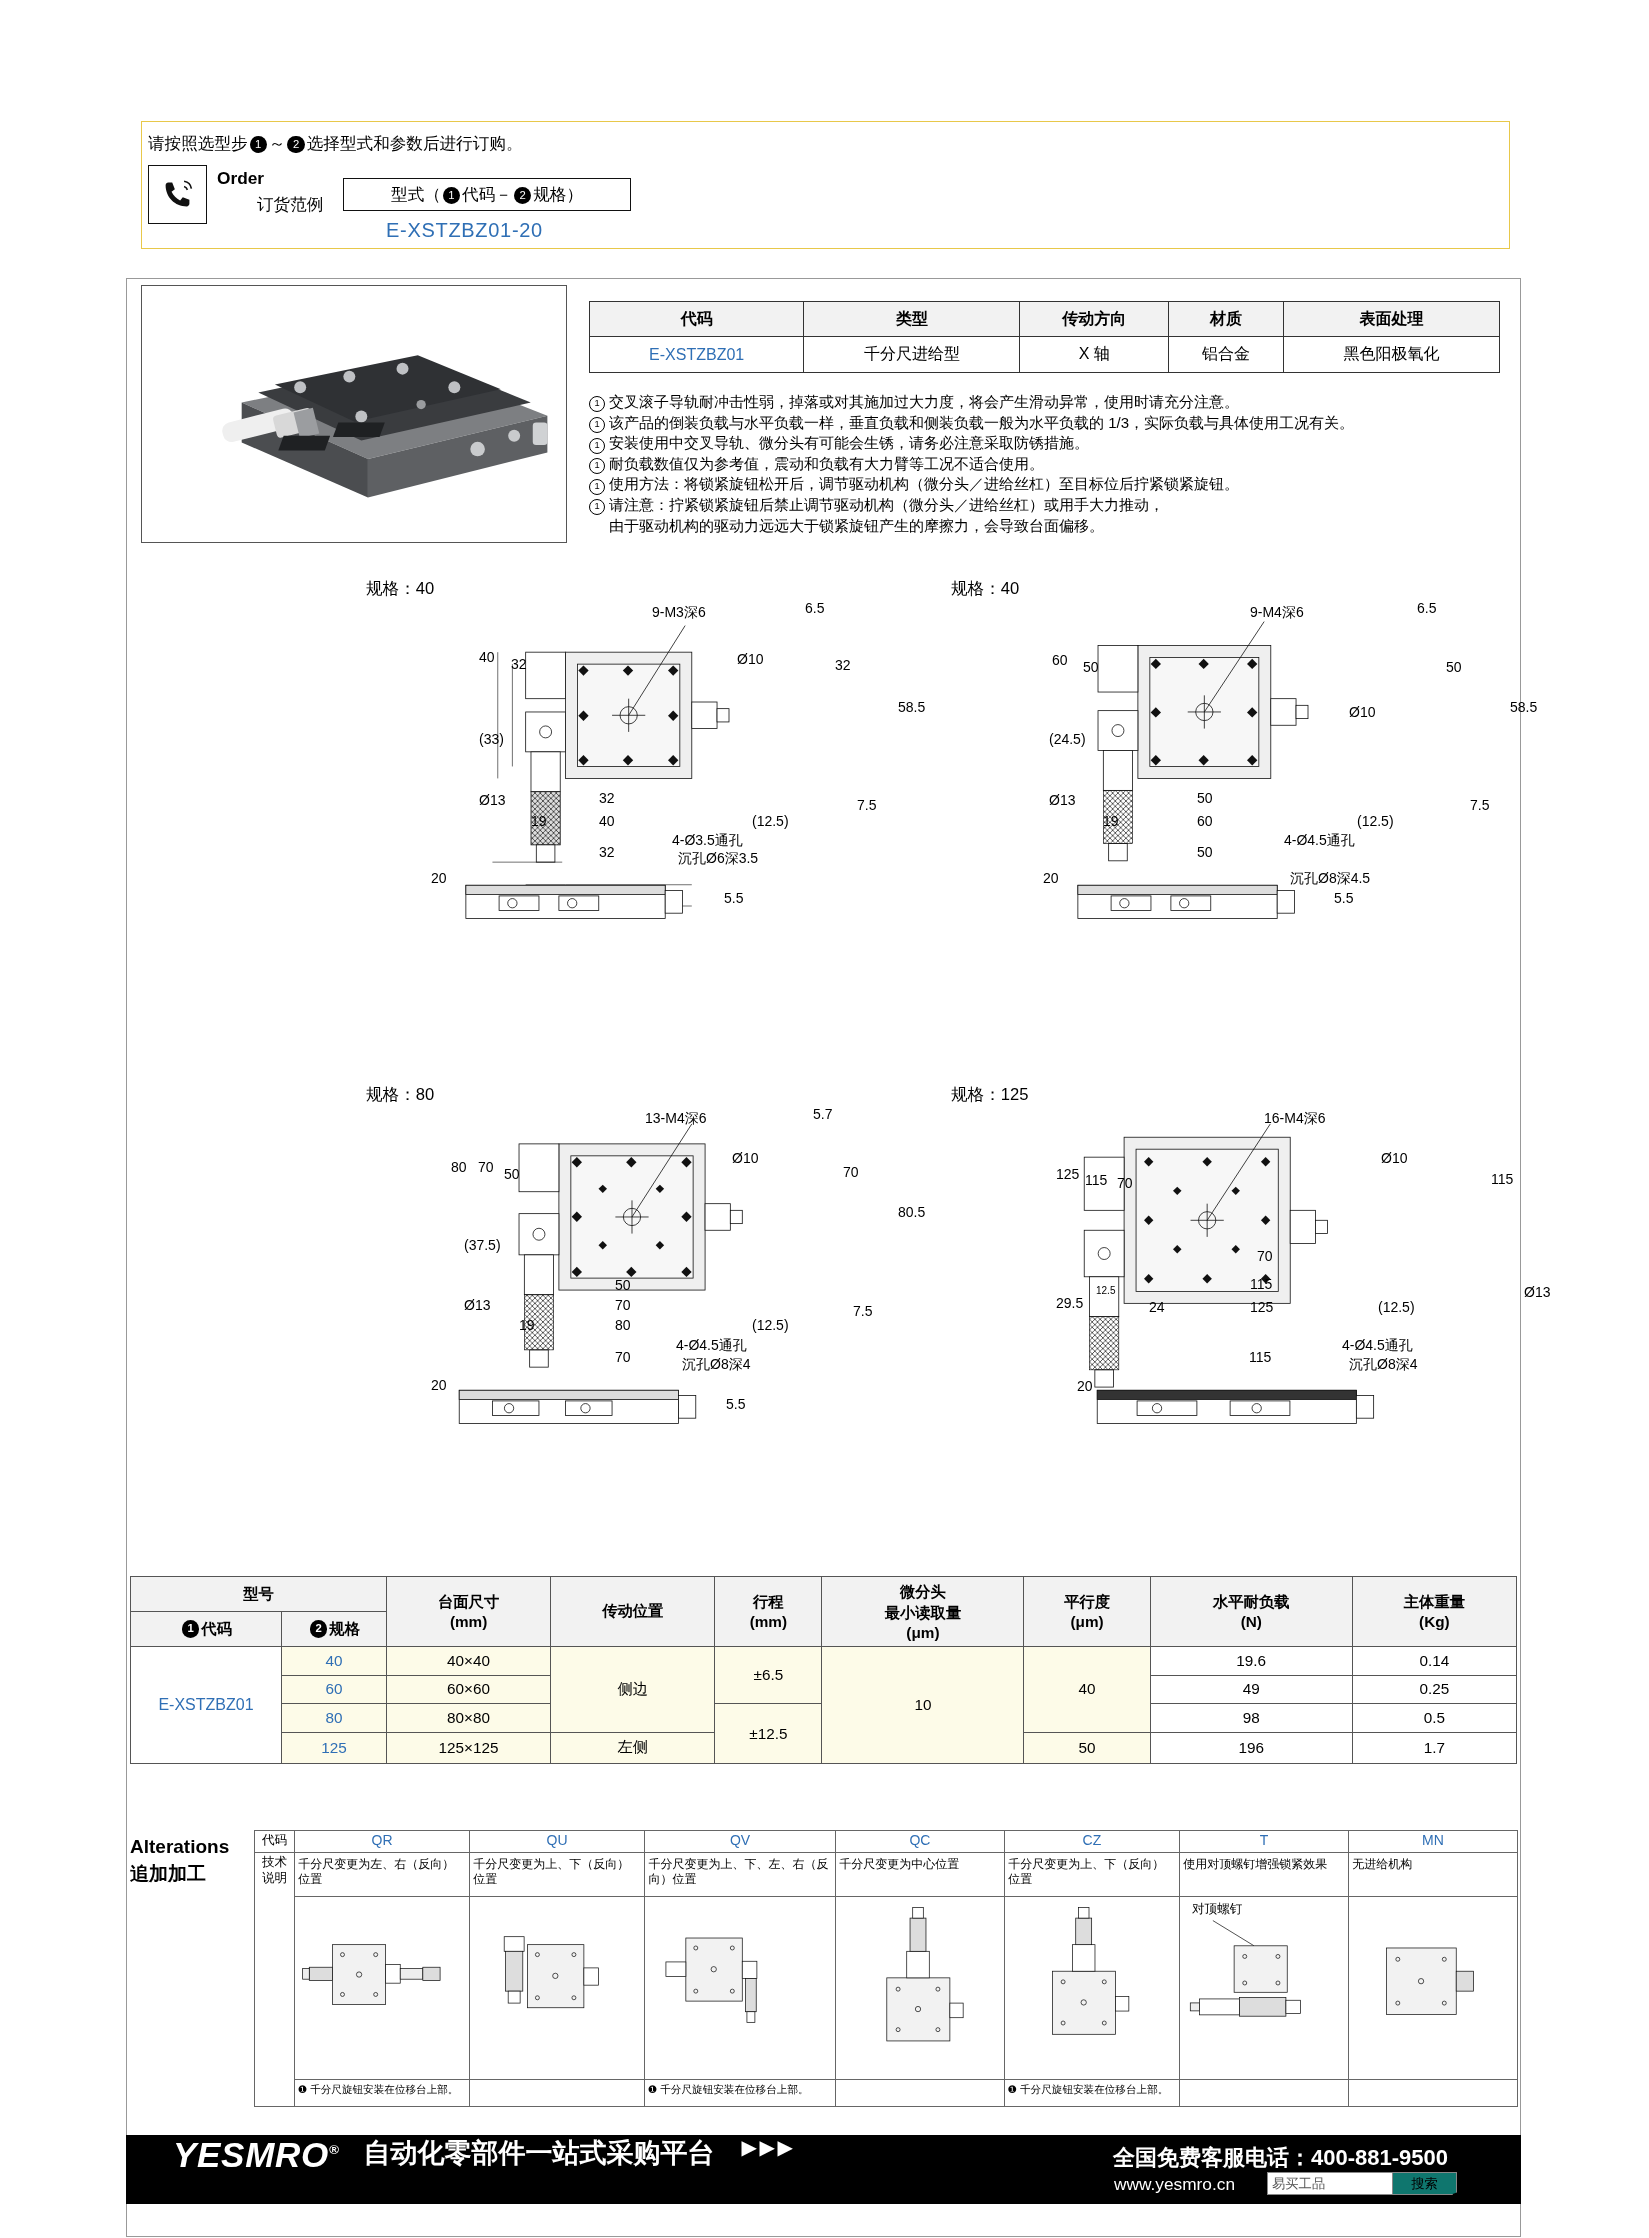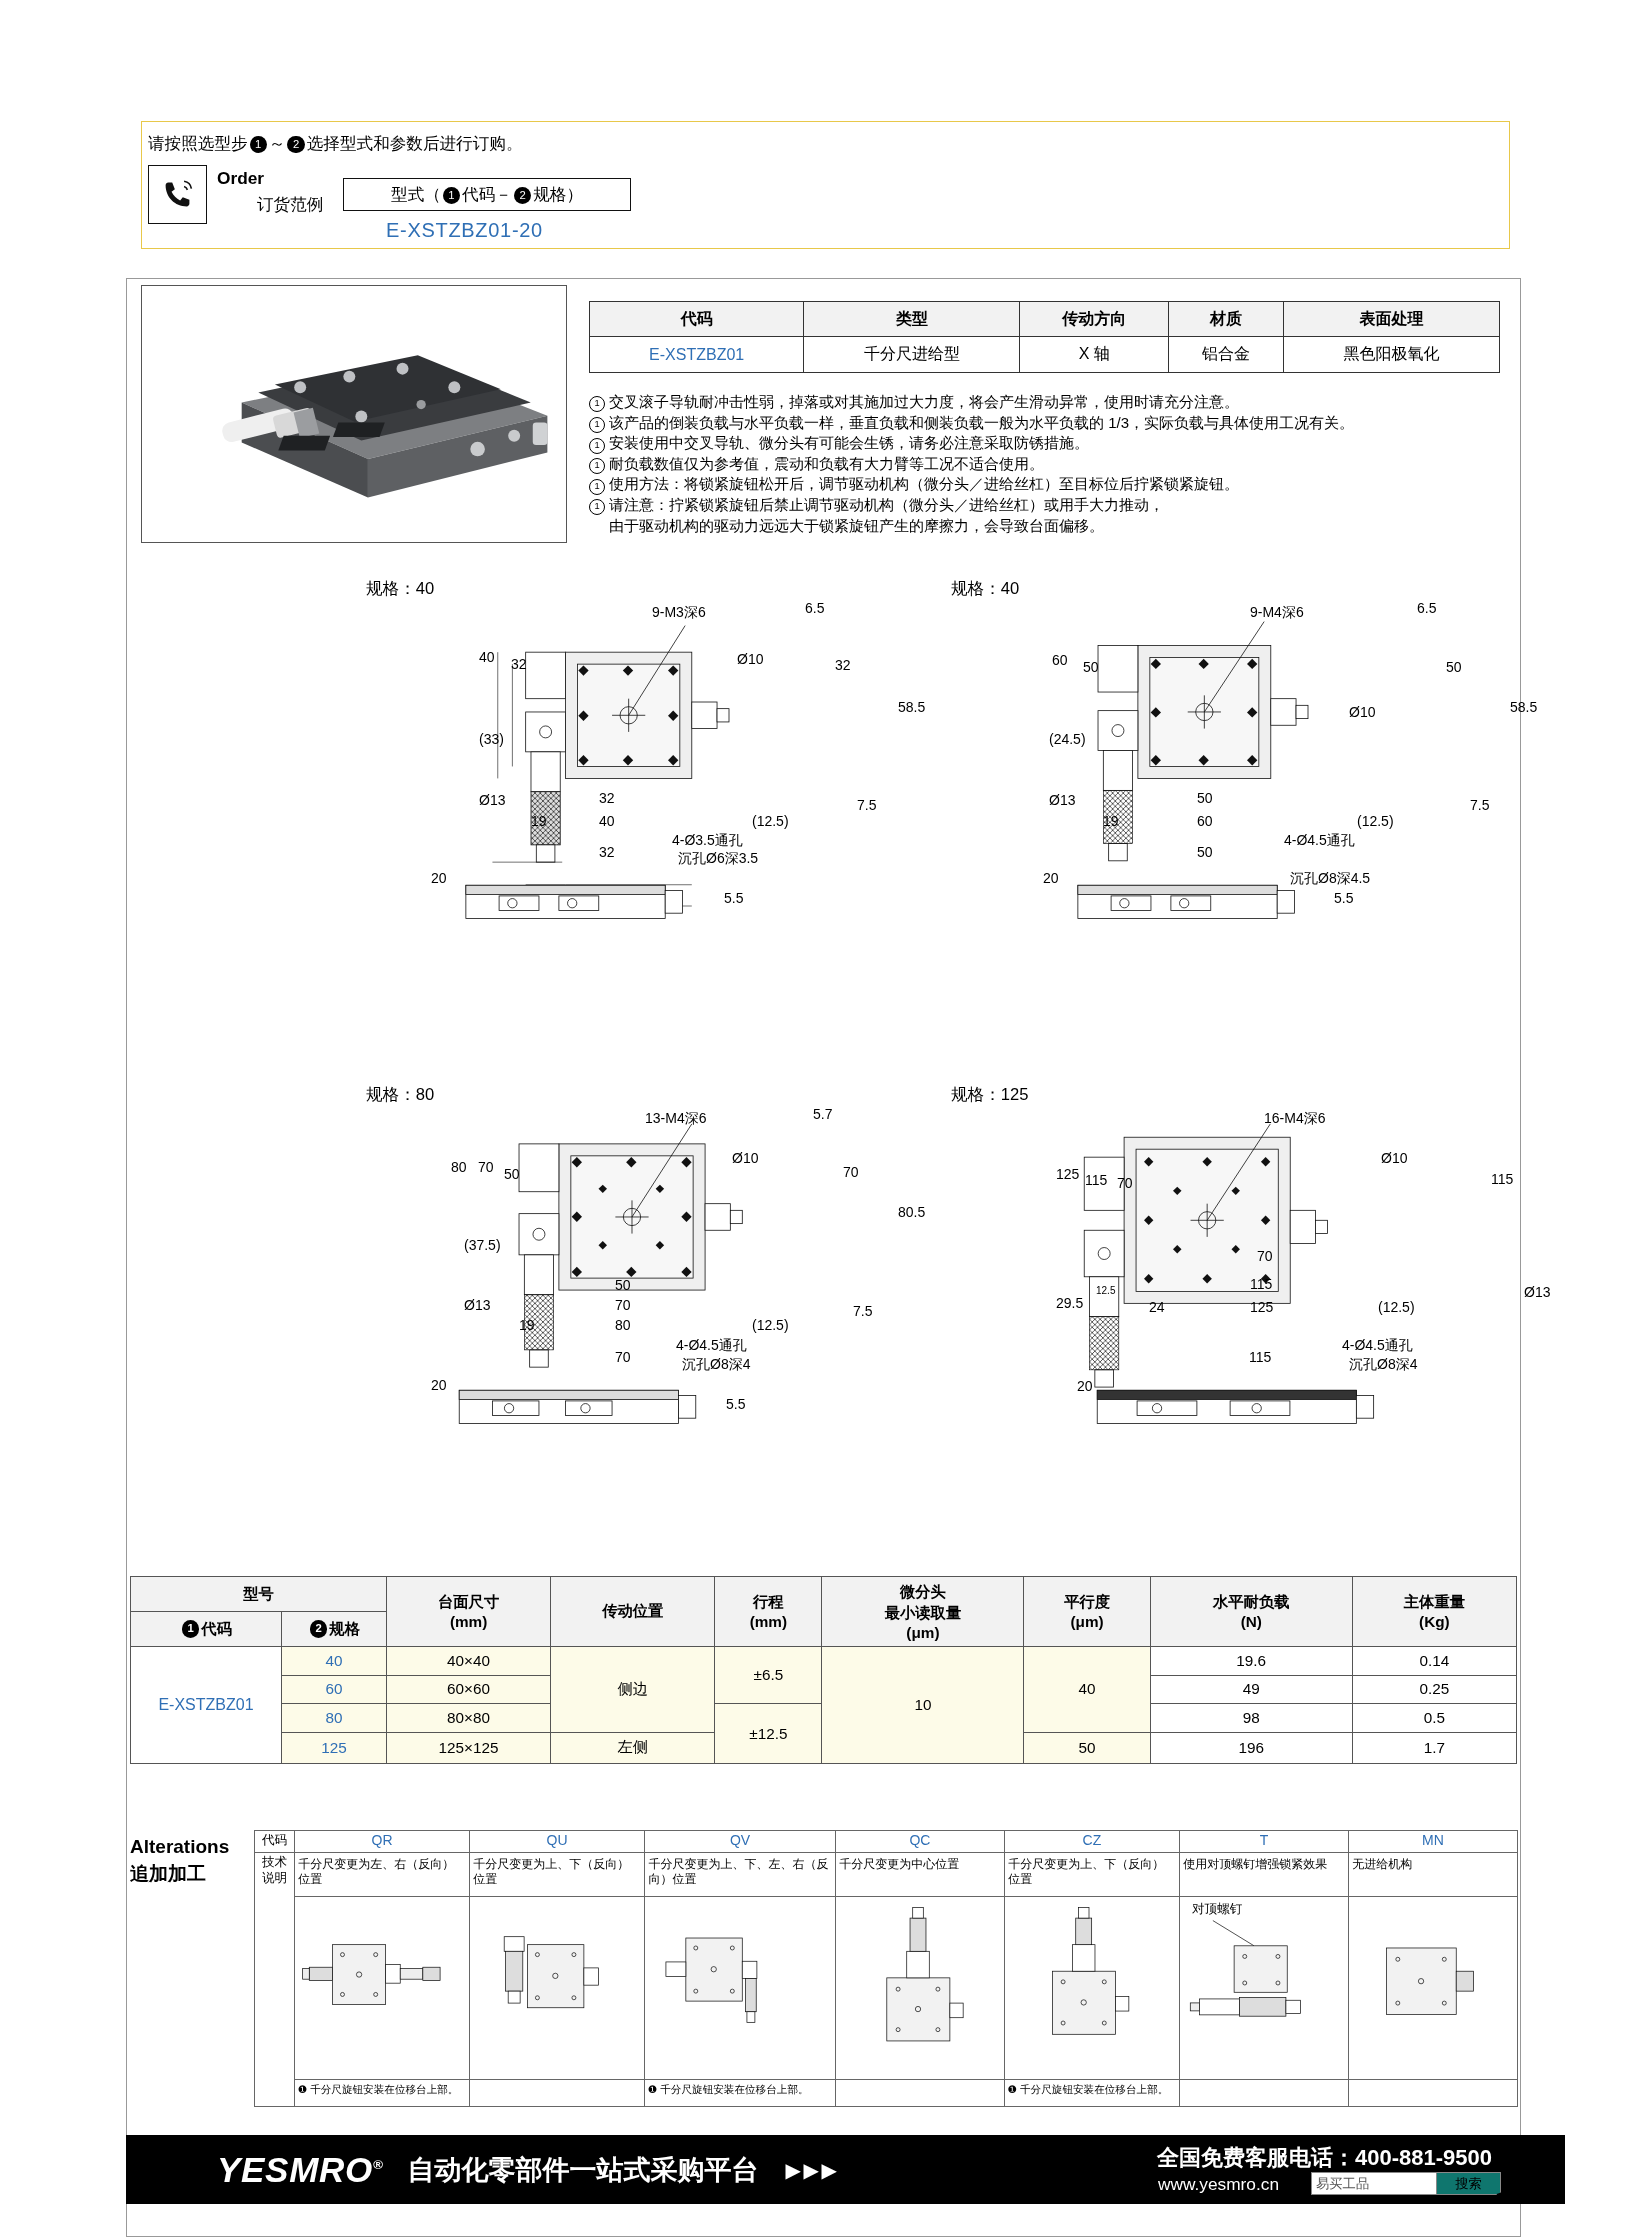--- a/index.html
+++ b/index.html
@@ -309,22 +309,20 @@
 
   
   .footer {
     position: absolute;
     left: 126px;
     top: 2135px;
     width: 1395px;
     height: 69px;
     background: #000;
     display: flex;
-    align-items: center;
-    padding-left: 44px;
   }
   .logo-y {
     color: #fff;
     font-size: 35px;
     font-weight: bold;
     font-style: italic;
     margin-left: 47px;
     letter-spacing: 0.7px;
   }
   .logo-r {

